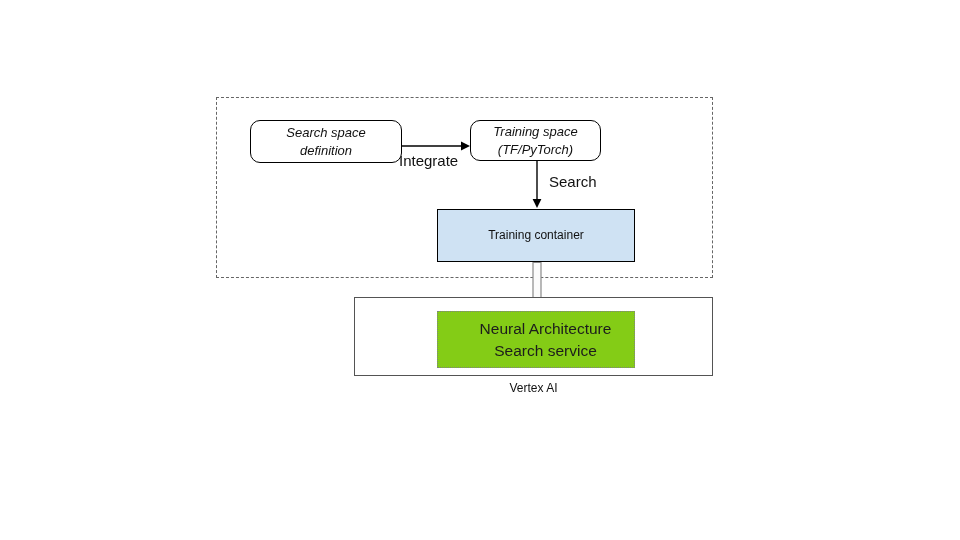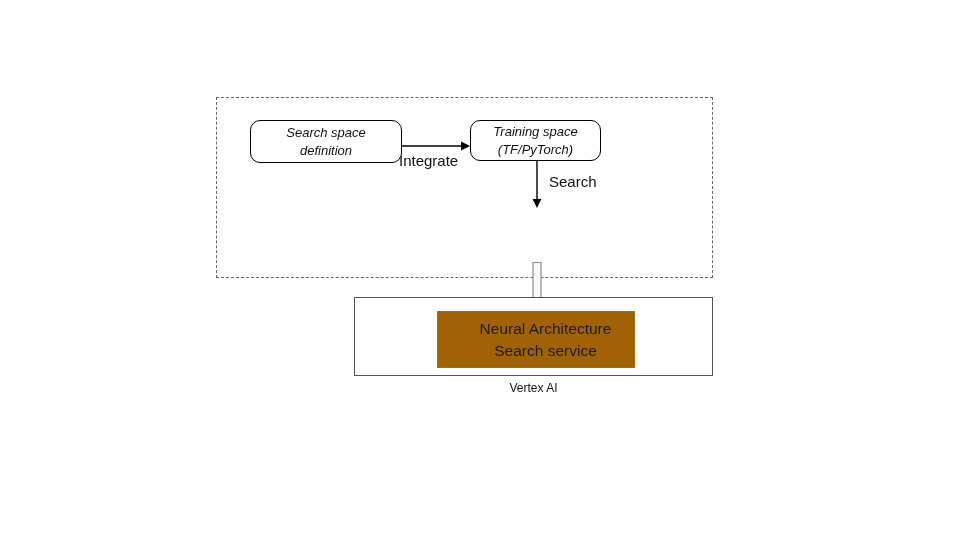--- a/index.html
+++ b/index.html
@@ -100,24 +100,27 @@
   <div class="abs node rounded-node search-space">
     <span>Search space
 definition</span>
   </div>
 
   <div class="abs node rounded-node training-codes">
     <span>Training space
 (TF/PyTorch)</span>
   </div>
 
+  <div class="abs node training-container" style="background-color: rgb(207, 226, 243);">
+    <span>Training container</span>
+  </div>
 
   <div class="abs vertex-rect"></div>
 
-  <div class="abs node nas-service" style="background-color: #a16207; padding-left: 19px;">
+  <div class="abs node nas-service" style="background-color: #84cc16; padding-left: 19px;">
     <span>Neural Architecture
 Search service</span>
   </div>
 
   <div class="abs edge-label integrate-label">Integrate</div>
 
   <div class="abs edge-label build-label">Search</div>
 
   <div class="abs vertex-label">Vertex AI</div>
 

